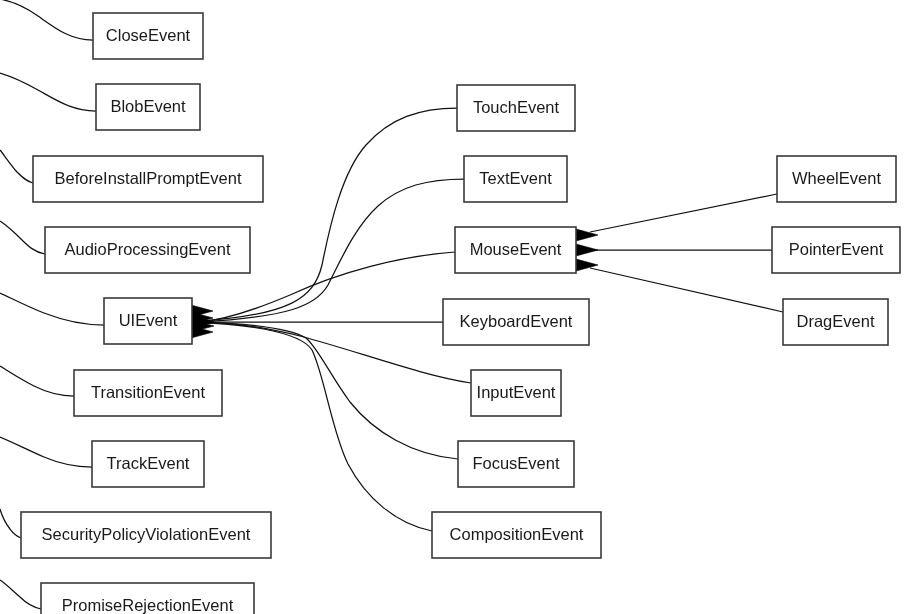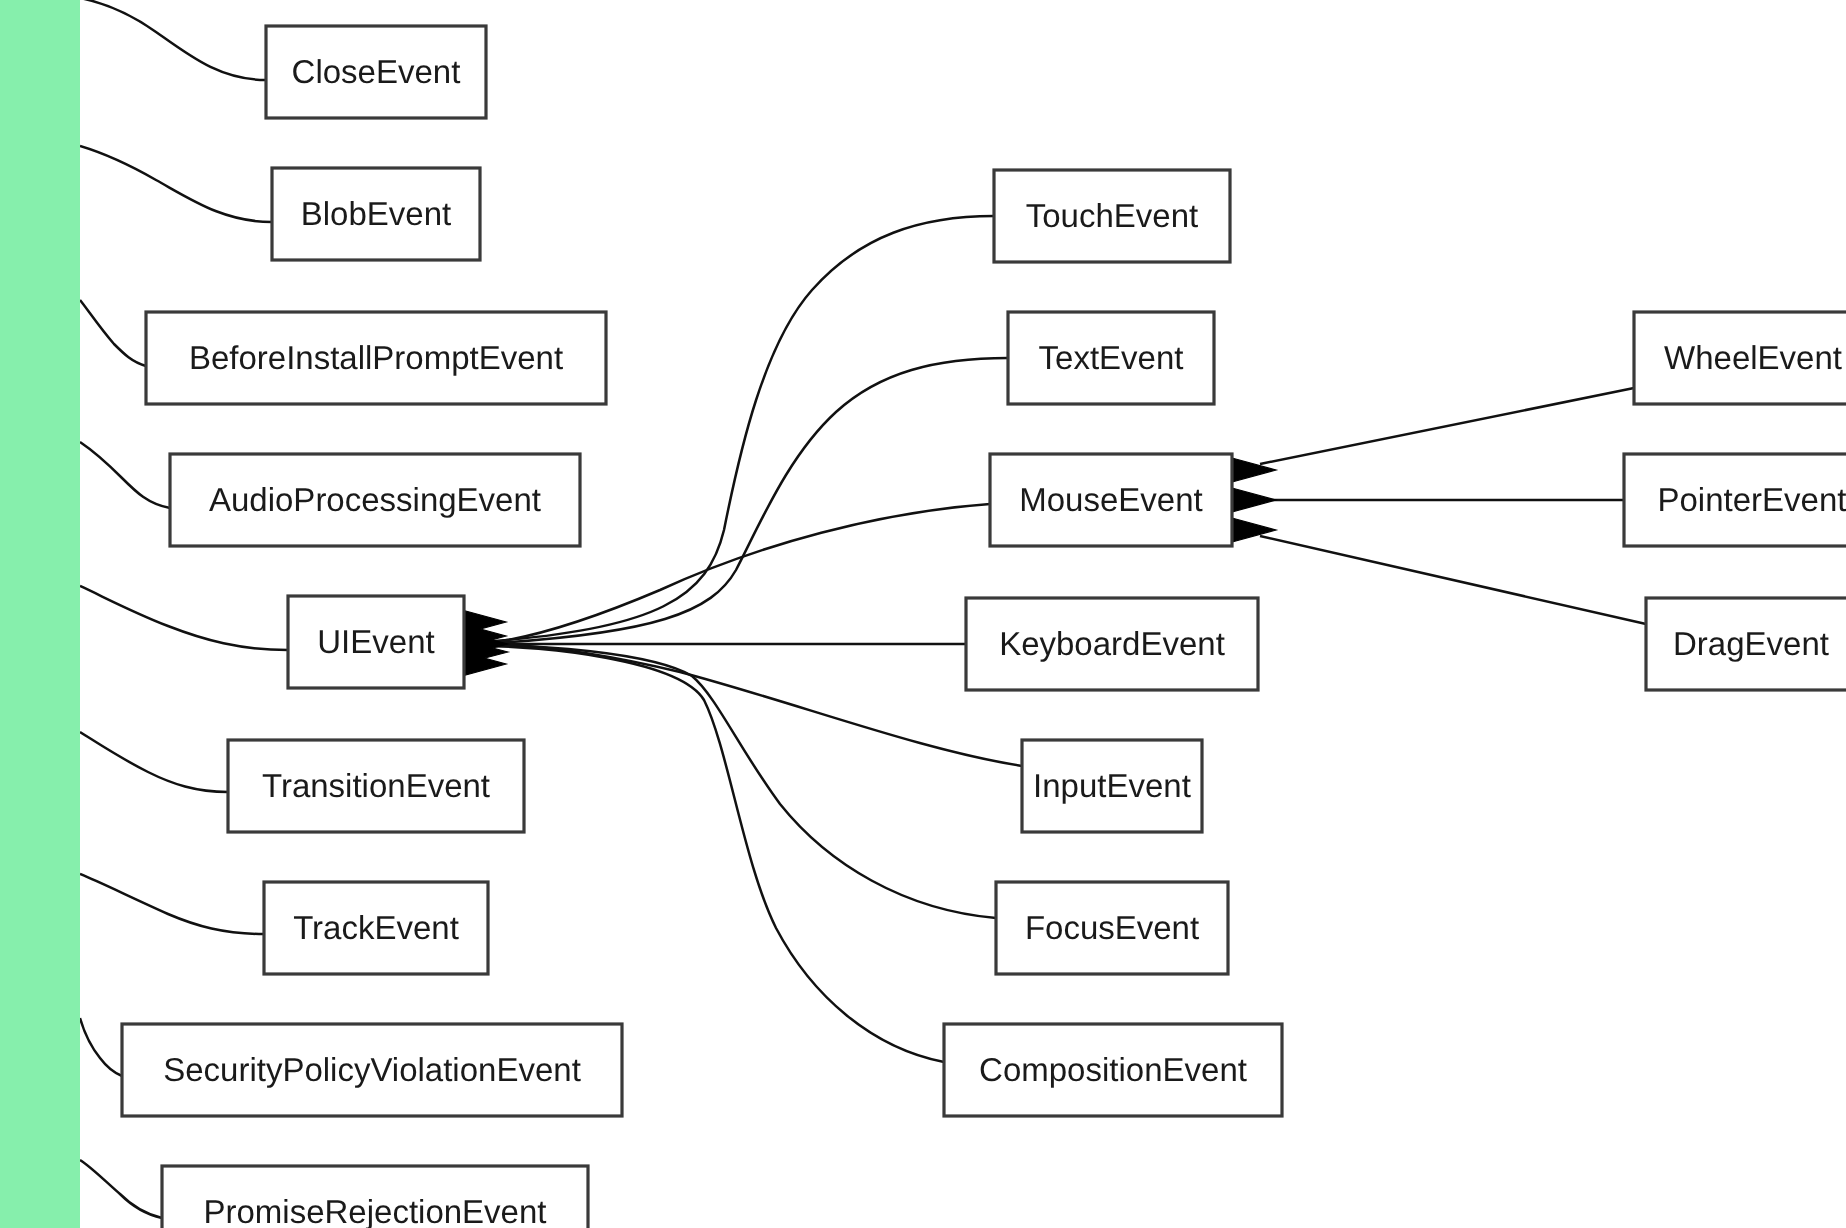--- a/index.html
+++ b/index.html
@@ -12,21 +12,20 @@
     width: 923px;
     height: 614px;
     overflow: hidden;
     font-family: "Liberation Sans", sans-serif;
   }
   #diagram-root {
     position: relative;
     width: 812px;
     height: 614px;
     background: #86efac;
-    padding-left: 40px;
   }
   svg#graph {
     display: block;
     width: 923px;
     height: 614px;
   }
   .node-box {
     fill: #ffffff;
     stroke: #3a3a3a;
     stroke-width: 1.6;

